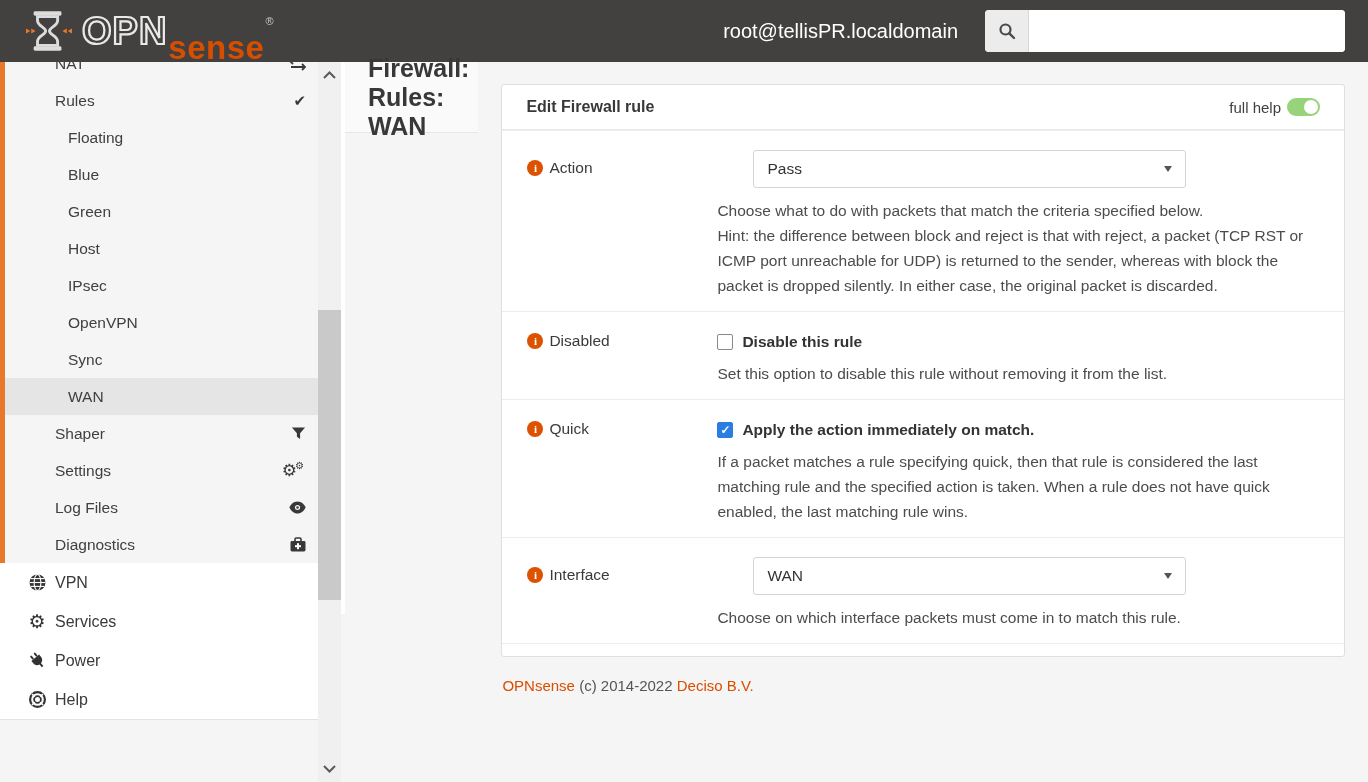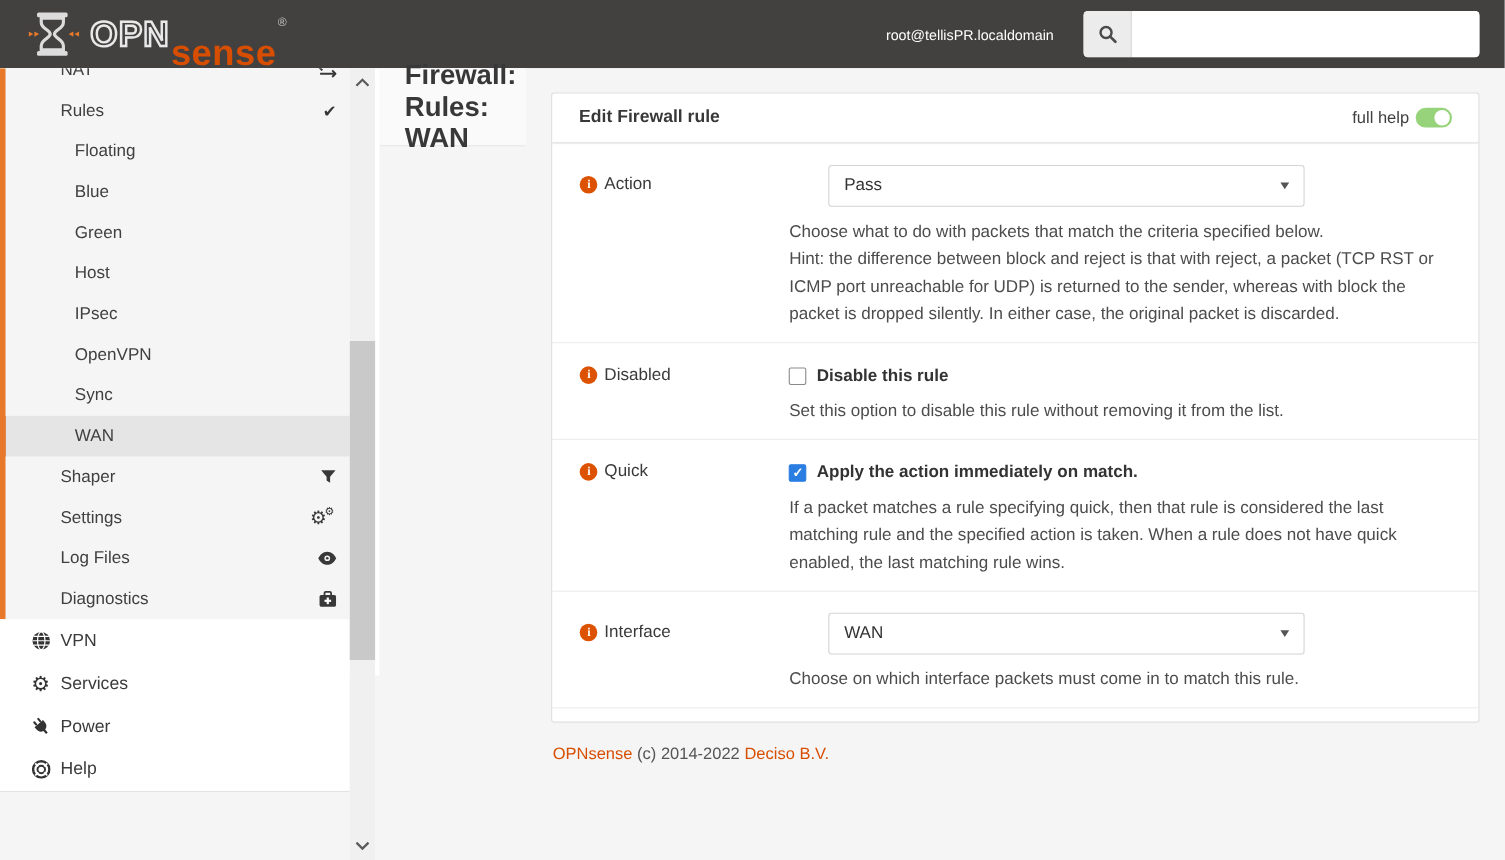--- a/index.html
+++ b/index.html
@@ -3,26 +3,26 @@
 <meta charset="utf-8">
 <style>
   * { box-sizing: border-box; margin: 0; padding: 0; }
   html,body { width:1368px; height:782px; overflow:hidden; }
   body { font-family:"Liberation Sans", sans-serif; background:#f5f5f5; color:#383838; }
 
   
   .topbar { height:62px; background:#434140; display:flex; align-items:center; }
   .brand { display:flex; align-items:center; padding-left:26px; cursor:pointer; }
   .hourglass { margin-right:10px; }
-  .brand-opn { font-size:32px; font-weight:700; letter-spacing:1px; color:transparent;
+  .brand-opn { font-size:38px; font-weight:700; letter-spacing:1px; color:transparent;
                -webkit-text-stroke:2.2px #e9e9e9; line-height:1; }
   .brand-sense { font-size:33px; font-weight:700; color:#d84e00; line-height:1; margin-left:1px; position:relative; top:16px; letter-spacing:0.5px;}
   .brand-reg { font-size:11px; color:#c9c9c9; position:relative; top:-10px; margin-left:1px; }
   .topbar-right { margin-left:auto; display:flex; align-items:center; }
-  .user-label { color:#ffffff; font-size:13px; margin-right:27px; }
+  .user-label { color:#ffffff; font-size:20px; margin-right:27px; }
   .search-box { width:360px; height:42px; background:#ffffff; border-radius:4px; display:flex; overflow:hidden; margin-right:23px; }
   .search-addon { width:44px; background:#ececec; border-right:1px solid #d8d8d8; display:flex; align-items:center; justify-content:center; }
   .search-input { flex:1; border:none; outline:none; font-size:15px; padding:0 10px; color:#333; }
 
   
   .layout { display:flex; height:552px; }
 
   
   .sidebar { width:345px; position:relative; background:#ffffff; flex:none; }
   .fw-group { position:relative; width:318px; background:#f5f5f5; overflow:hidden; }

